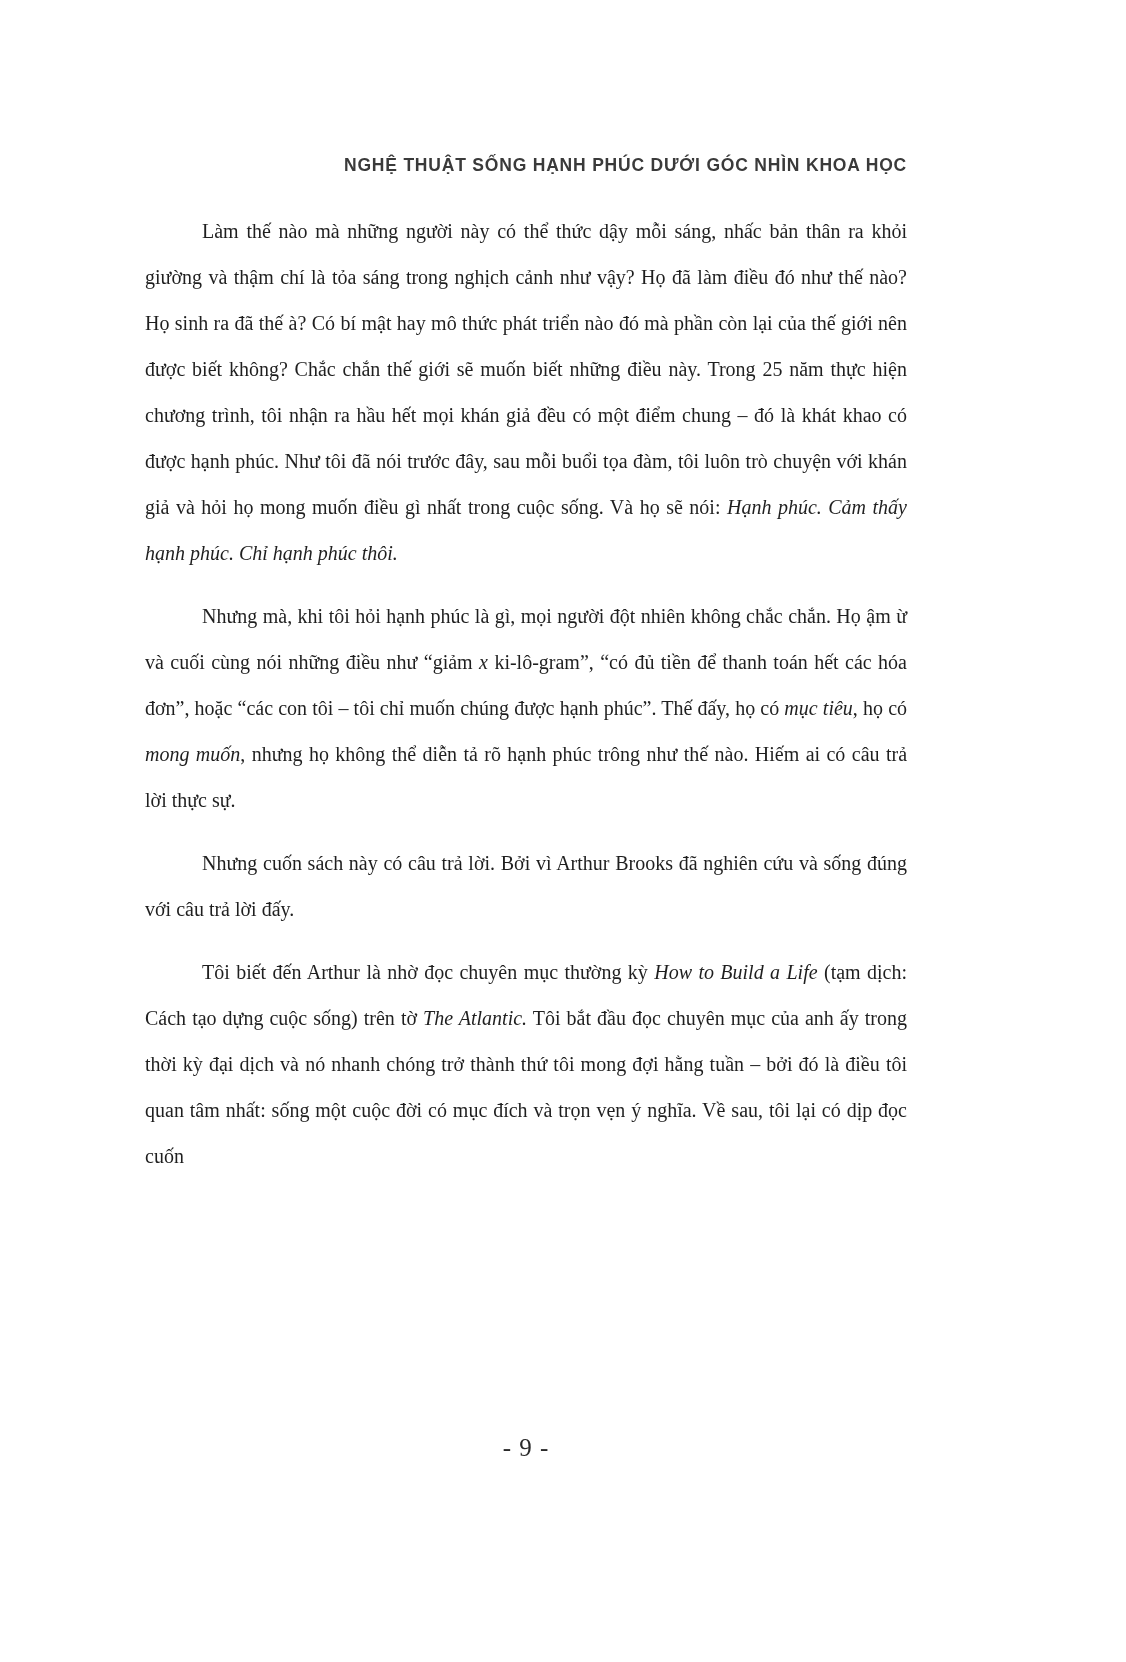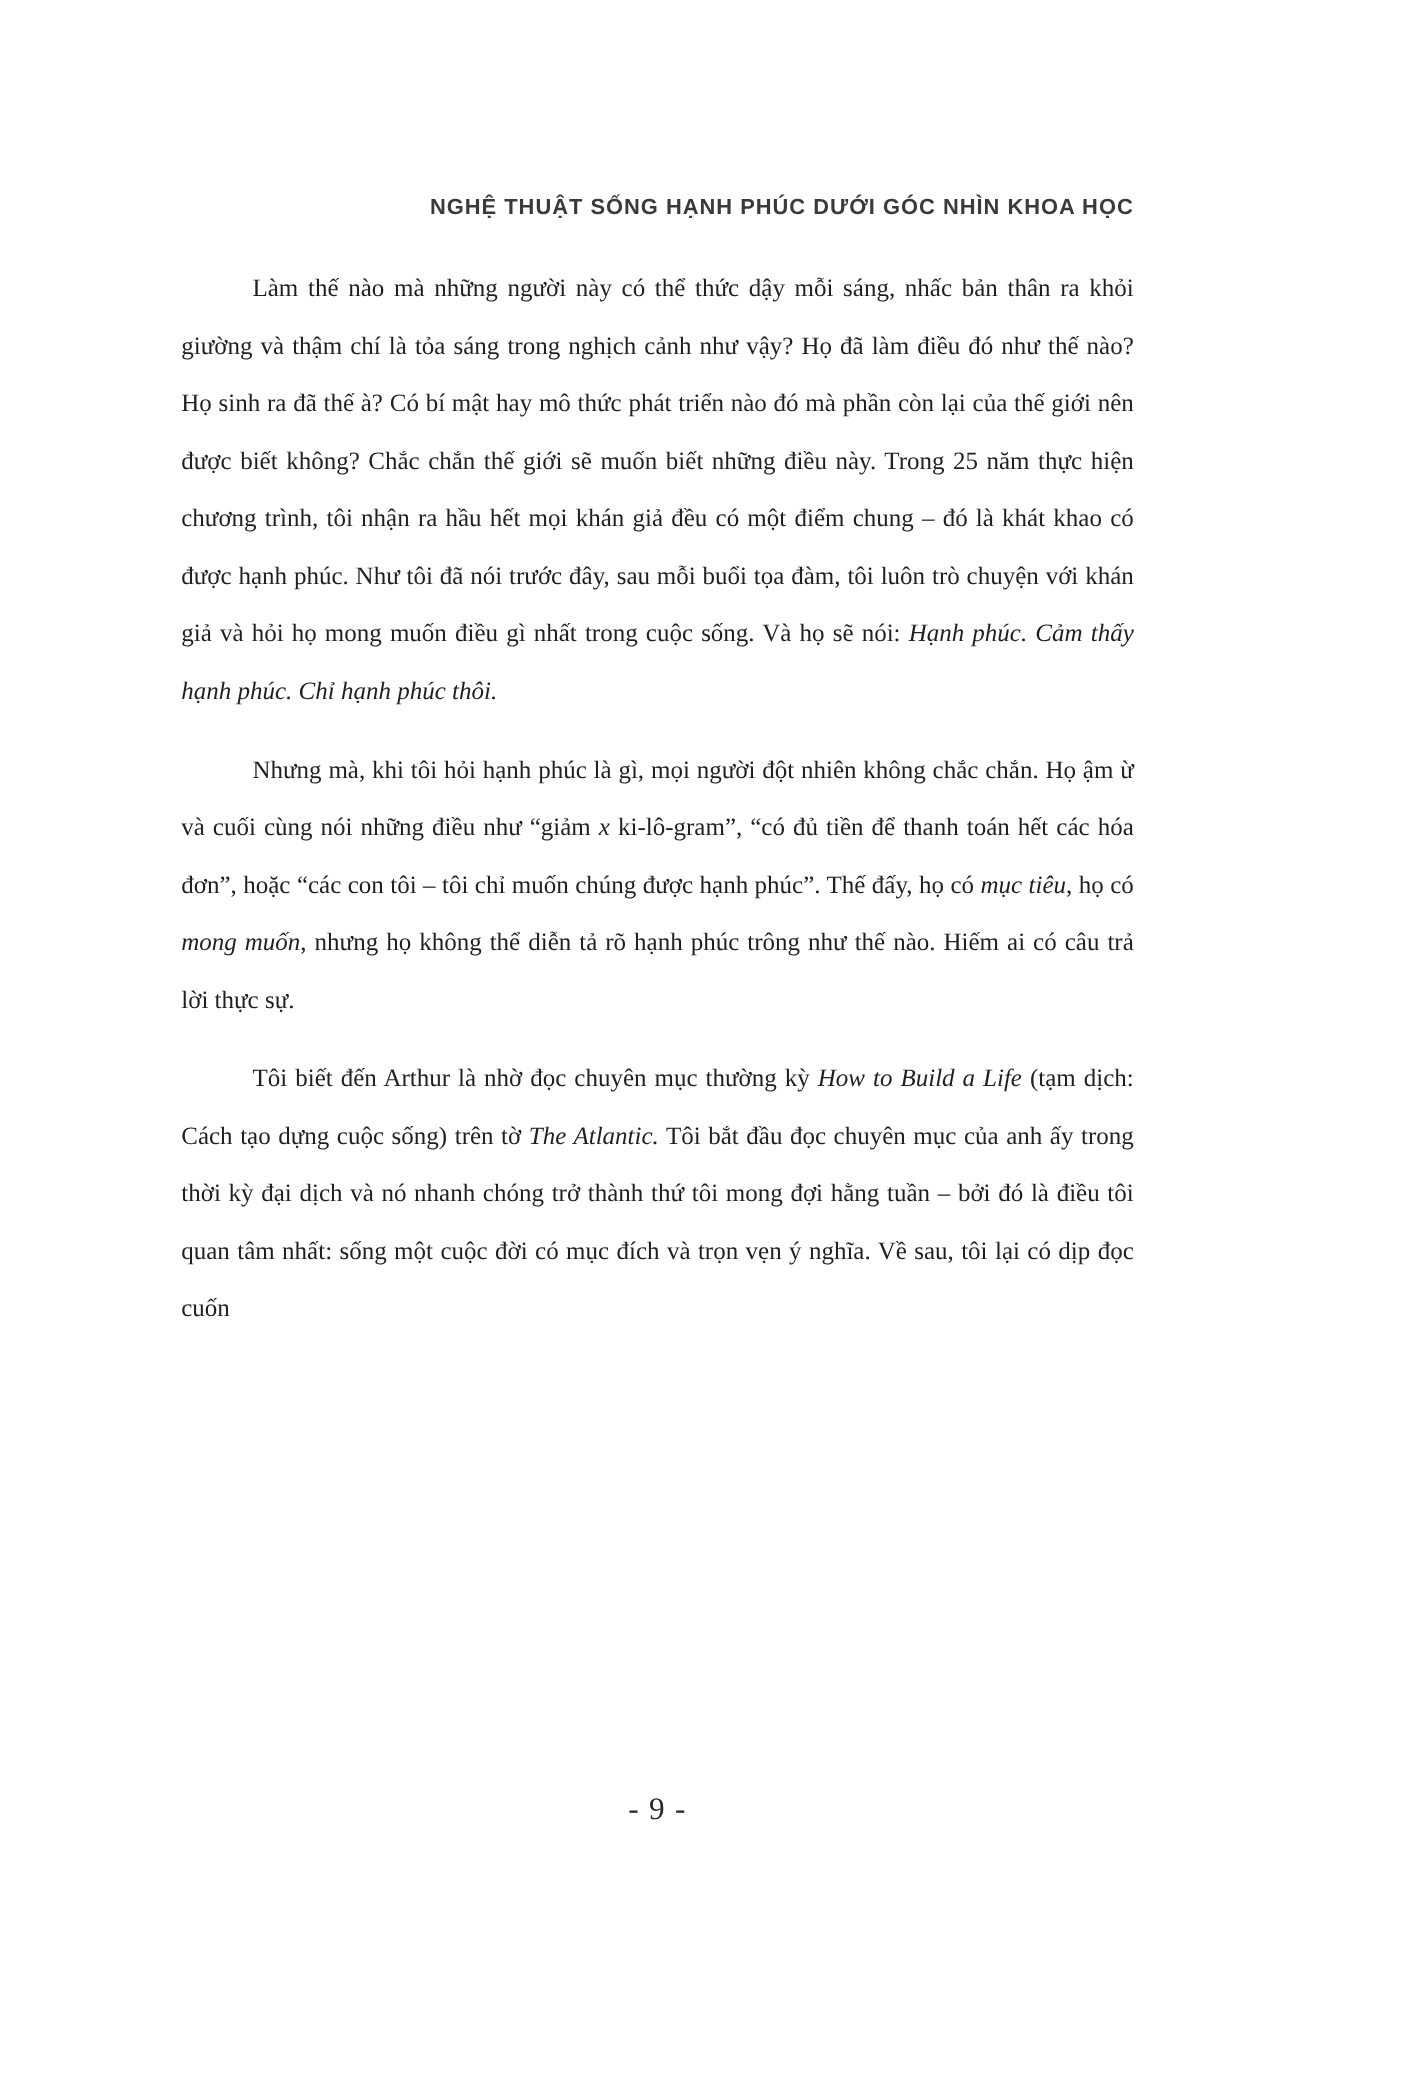--- a/index.html
+++ b/index.html
@@ -57,18 +57,19 @@
 </head>
 <body>
 
 <div class="page">
 
   <div class="running-head">NGHỆ THUẬT SỐNG HẠNH PHÚC DƯỚI GÓC NHÌN KHOA HỌC</div>
 
   <div class="body-text">
       <p class="para"><span>Làm thế nào mà những người này có thể thức dậy mỗi sáng, nhấc bản thân ra khỏi giường và thậm chí là tỏa sáng trong nghịch cảnh như vậy? Họ đã làm điều đó như thế nào? Họ sinh ra đã thế à? Có bí mật hay mô thức phát triển nào đó mà phần còn lại của thế giới nên được biết không? Chắc chắn thế giới sẽ muốn biết những điều này. Trong 25 năm thực hiện chương trình, tôi nhận ra hầu hết mọi khán giả đều có một điểm chung – đó là khát khao có được hạnh phúc. Như tôi đã nói trước đây, sau mỗi buổi tọa đàm, tôi luôn trò chuyện với khán giả và hỏi họ mong muốn điều gì nhất trong cuộc sống. Và họ sẽ nói: </span><em>Hạnh phúc. Cảm thấy hạnh phúc. Chỉ hạnh phúc thôi.</em></p>
       <p class="para"><span>Nhưng mà, khi tôi hỏi hạnh phúc là gì, mọi người đột nhiên không chắc chắn. Họ ậm ừ và cuối cùng nói những điều như “giảm </span><em>x</em><span> ki-lô-gram”, “có đủ tiền để thanh toán hết các hóa đơn”, hoặc “các con tôi – tôi chỉ muốn chúng được hạnh phúc”. Thế đấy, họ có </span><em>mục tiêu</em><span>, họ có </span><em>mong muốn</em><span>, nhưng họ không thể diễn tả rõ hạnh phúc trông như thế nào. Hiếm ai có câu trả lời thực sự.</span></p>
+      <p class="para"><span>Nhưng cuốn sách này có câu trả lời. Bởi vì Arthur Brooks đã nghiên cứu và sống đúng với câu trả lời đấy.</span></p>
       <p class="para"><span>Tôi biết đến Arthur là nhờ đọc chuyên mục thường kỳ </span><em>How to Build a Life</em><span> (tạm dịch: Cách tạo dựng cuộc sống) trên tờ </span><em>The Atlantic.</em><span> Tôi bắt đầu đọc chuyên mục của anh ấy trong thời kỳ đại dịch và nó nhanh chóng trở thành thứ tôi mong đợi hằng tuần – bởi đó là điều tôi quan tâm nhất: sống một cuộc đời có mục đích và trọn vẹn ý nghĩa. Về sau, tôi lại có dịp đọc cuốn</span></p>
     </div>
 
   <div class="page-number">- 9 -</div>
 
 </div>
 
 </body></html>

